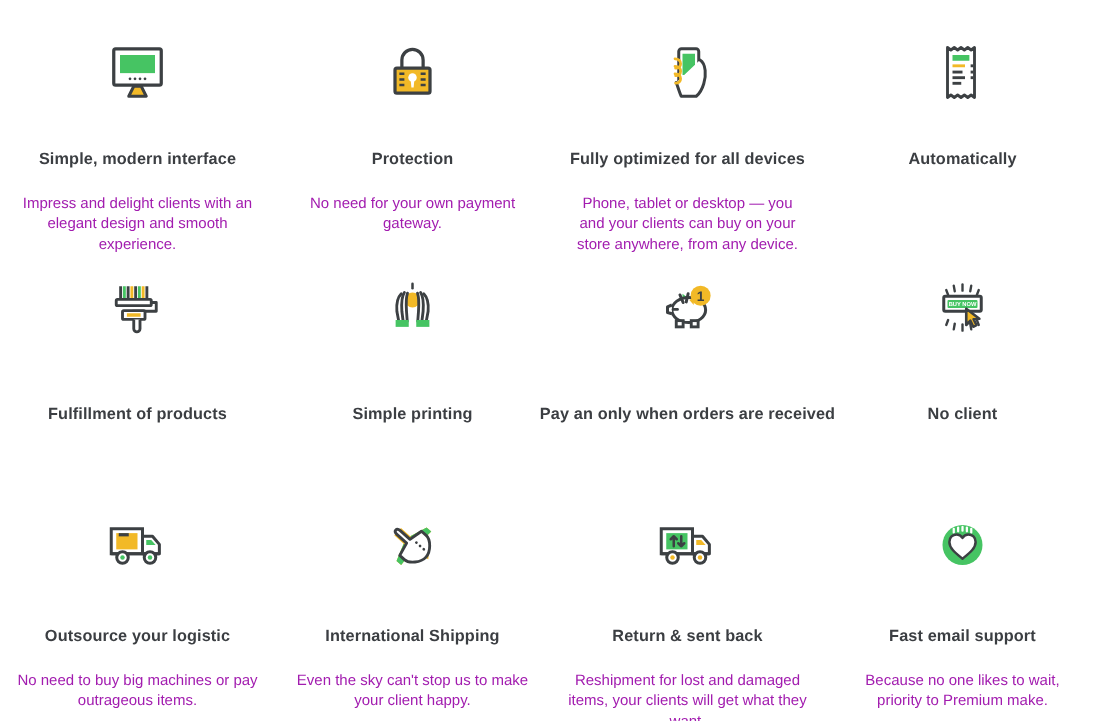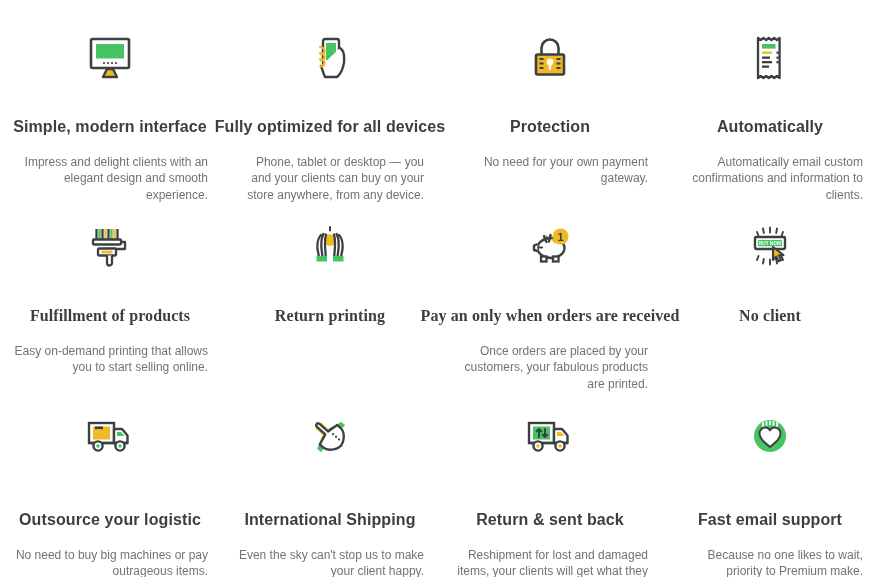--- a/index.html
+++ b/index.html
@@ -38,45 +38,45 @@
     height: 56px;
     display: flex;
     align-items: center;
     justify-content: center;
     margin-bottom: 0;
   }
   .feature-icon svg { display: block; }
 
   .feature-title {
     margin-top: 34px;
-    font-size: 16px;
+    font-size: 13px;
     font-weight: bold;
     color: #3b3e42;
     text-align: center;
     line-height: 14px;
     letter-spacing: 0.1px;
     white-space: nowrap;
   }
 
   .feature-desc {
     margin-top: 20px;
     font-size: 12px;
-    color: #737373;
-    text-align: right;
+    color: #a21caf;
+    text-align: center;
     line-height: 16.3px;
     max-width: 200px;
   }
 
   .cell-c0 .feature-desc { max-width: 196px; }
   .cell-c1 .feature-desc { max-width: 188px; }
   .cell-c2 .feature-desc { max-width: 196px; }
   .cell-c3 .feature-desc { max-width: 186px; }
 
-  .row-1 .feature-title { margin-top: 34px; font-family: Liberation Serif, serif; }
-  .row-2 .feature-title { margin-top: 49px; }
+  .row-1 .feature-title { margin-top: 49px; }
+  .row-2 .feature-title { margin-top: 38px; }
 </style>
 </head>
 <body>
 
 <div class="features-grid">
 
   <div class="feature-cell row-0 cell-c0">
     <div class="feature-icon">
       <svg width="48" height="48" viewBox="0 0 48 48">
         <rect x="5" y="5" width="38" height="29" rx="1.5" fill="#ffffff" stroke="#3c4043" stroke-width="2.6"></rect>
@@ -85,66 +85,65 @@
         <circle cx="22" cy="29" r="1.1" fill="#3c4043"></circle>
         <circle cx="26" cy="29" r="1.1" fill="#3c4043"></circle>
         <circle cx="30" cy="29" r="1.1" fill="#3c4043"></circle>
         <path d="M17 43 L21 35 L27 35 L31 43 Z" fill="#f2b927" stroke="#3c4043" stroke-width="2.4" stroke-linejoin="round"></path>
       </svg>
     </div>
     <div class="feature-title">Simple, modern interface</div>
     <div class="feature-desc">Impress and delight clients with an elegant design and smooth experience.</div>
   </div>
 
+  <div class="feature-cell row-0 cell-c2">
+    <div class="feature-icon">
+      <svg width="48" height="48" viewBox="0 0 48 48">
+        <path d="M15.5 21 L15.5 14 A8.5 8.5 0 0 1 32.5 14 L32.5 21" fill="none" stroke="#3c4043" stroke-width="2.6"></path>
+        <rect x="10" y="20.5" width="28" height="20" rx="1.5" fill="#f2b927" stroke="#3c4043" stroke-width="2.6"></rect>
+        <path d="M13.5 25 h4 M13.5 29.5 h4 M13.5 34 h4 M30.5 25 h4 M30.5 29.5 h4 M30.5 34 h4" stroke="#3c4043" stroke-width="2"></path>
+        <circle cx="24" cy="28" r="3.4" fill="#ffffff"></circle>
+        <path d="M22.4 28.5 L25.6 28.5 L24.9 36 L23.1 36 Z" fill="#ffffff"></path>
+      </svg>
+    </div>
+    <div class="feature-title">Protection</div>
+    <div class="feature-desc">No need for your own payment gateway.</div>
+  </div>
+
   <div class="feature-cell row-0 cell-c1">
     <div class="feature-icon">
       <svg width="48" height="48" viewBox="0 0 48 48">
         <rect x="17" y="5" width="16" height="28" rx="2.2" fill="#ffffff" stroke="#3c4043" stroke-width="2.4"></rect>
         <rect x="20" y="9" width="10" height="17" fill="#46c463"></rect>
         <circle cx="25" cy="29.5" r="1" fill="#3c4043"></circle>
         <path d="M34 14 C39 17 39 27 37 33 C35.5 38 33.5 41 31 43 L19 43 C17.5 40 16.5 36 15 32" fill="#ffffff" stroke="#3c4043" stroke-width="2.4" stroke-linecap="round" stroke-linejoin="round"></path>
         <path d="M14 13 C17 13 18.5 15 18.5 17 C18.5 19 17 20.5 14.5 20.5" fill="none" stroke="#f2b927" stroke-width="2.2" stroke-linecap="round"></path>
         <path d="M14 19 C17 19 18.5 21 18.5 23 C18.5 25 17 26.5 14.5 26.5" fill="none" stroke="#f2b927" stroke-width="2.2" stroke-linecap="round"></path>
         <path d="M14 25 C17 25 18.5 27 18.5 29 C18.5 31 17 32.5 14.5 32.5" fill="none" stroke="#f2b927" stroke-width="2.2" stroke-linecap="round"></path>
       </svg>
     </div>
     <div class="feature-title">Fully optimized for all devices</div>
     <div class="feature-desc">Phone, tablet or desktop — you and your clients can buy on your store anywhere, from any device.</div>
-  </div>
-
-  <div class="feature-cell row-0 cell-c2">
-    <div class="feature-icon">
-      <svg width="48" height="48" viewBox="0 0 48 48">
-        <path d="M15.5 21 L15.5 14 A8.5 8.5 0 0 1 32.5 14 L32.5 21" fill="none" stroke="#3c4043" stroke-width="2.6"></path>
-        <rect x="10" y="20.5" width="28" height="20" rx="1.5" fill="#f2b927" stroke="#3c4043" stroke-width="2.6"></rect>
-        <path d="M13.5 25 h4 M13.5 29.5 h4 M13.5 34 h4 M30.5 25 h4 M30.5 29.5 h4 M30.5 34 h4" stroke="#3c4043" stroke-width="2"></path>
-        <circle cx="24" cy="28" r="3.4" fill="#ffffff"></circle>
-        <path d="M22.4 28.5 L25.6 28.5 L24.9 36 L23.1 36 Z" fill="#ffffff"></path>
-      </svg>
-    </div>
-    <div class="feature-title">Protection</div>
-    <div class="feature-desc">No need for your own payment gateway.</div>
   </div>
 
   <div class="feature-cell row-0 cell-c3">
     <div class="feature-icon">
       <svg width="48" height="48" viewBox="0 0 48 48">
         <path d="M12 4 l2.7 2 l2.7-2 l2.7 2 l2.7-2 l2.7 2 l2.7-2 l2.7 2 l2.7-2 l0 40 l-2.7-2 l-2.7 2 l-2.7-2 l-2.7 2 l-2.7-2 l-2.7 2 l-2.7-2 l-2.7 2 Z" fill="#ffffff" stroke="#3c4043" stroke-width="2.3" stroke-linejoin="round"></path>
         <rect x="16" y="10" width="13.5" height="4.6" fill="#46c463"></rect>
         <rect x="16" y="17.5" width="10" height="2.3" fill="#f2b927"></rect>
         <rect x="16" y="22.5" width="8" height="2.3" fill="#3c4043"></rect>
         <rect x="16" y="27" width="10" height="2.3" fill="#3c4043"></rect>
         <rect x="16" y="31.5" width="7" height="2.3" fill="#3c4043"></rect>
         <rect x="30.5" y="17.5" width="2.3" height="2.3" fill="#3c4043"></rect>
         <rect x="30.5" y="22.5" width="2.3" height="2.3" fill="#3c4043"></rect>
         <rect x="30.5" y="27" width="2.3" height="2.3" fill="#3c4043"></rect>
       </svg>
     </div>
     <div class="feature-title">Automatically</div>
-    <div class="feature-desc">Automatically email custom confirmations and information to clients.</div>
   </div>
 
   <div class="feature-cell row-1 cell-c0">
     <div class="feature-icon">
       <svg width="48" height="48" viewBox="0 0 48 48">
         <g stroke-width="2.3" stroke-linecap="butt">
           <line x1="10.5" y1="6" x2="10.5" y2="17" stroke="#3c4043"></line>
           <line x1="13.5" y1="6" x2="13.5" y2="17" stroke="#46c463"></line>
           <line x1="16.5" y1="6" x2="16.5" y2="17" stroke="#3c4043"></line>
           <line x1="19.5" y1="6" x2="19.5" y2="17" stroke="#f2b927"></line>
@@ -154,59 +153,57 @@
           <line x1="31.5" y1="6" x2="31.5" y2="17" stroke="#3c4043"></line>
         </g>
         <rect x="7" y="16.5" width="28" height="5" rx="1" fill="#ffffff" stroke="#3c4043" stroke-width="2.3"></rect>
         <path d="M35 19 h4 v7 h-19" fill="none" stroke="#3c4043" stroke-width="2.3" stroke-linejoin="round"></path>
         <rect x="12" y="25.5" width="18" height="7" rx="1" fill="#ffffff" stroke="#3c4043" stroke-width="2.3"></rect>
         <rect x="15.5" y="27.6" width="11" height="2.8" fill="#f2b927"></rect>
         <path d="M21 32.5 v7.5 a2.5 2.5 0 0 0 5 0 v-7.5" fill="#ffffff" stroke="#3c4043" stroke-width="2.3" stroke-linejoin="round"></path>
       </svg>
     </div>
     <div class="feature-title">Fulfillment of products</div>
-    <div class="feature-desc">Easy on-demand printing that allows you to start selling online.</div>
   </div>
 
   <div class="feature-cell row-1 cell-c1">
     <div class="feature-icon">
       <svg width="48" height="48" viewBox="0 0 48 48">
         <circle cx="24" cy="17" r="6" fill="#f2b927"></circle>
         <line x1="24" y1="4" x2="24" y2="7.5" stroke="#3c4043" stroke-width="2" stroke-linecap="round"></line>
         <path d="M15 12 C12 15 11 20 11.5 26 L13 34" fill="none" stroke="#3c4043" stroke-width="2.3" stroke-linecap="round"></path>
         <path d="M17.5 11 C15.5 14 15 19 15.5 26 L16.5 34" fill="none" stroke="#3c4043" stroke-width="2.3" stroke-linecap="round"></path>
         <path d="M20 11.5 C18.8 15 18.8 20 19.2 26 L19.8 34" fill="none" stroke="#3c4043" stroke-width="2.3" stroke-linecap="round"></path>
         <path d="M33 12 C36 15 37 20 36.5 26 L35 34" fill="none" stroke="#3c4043" stroke-width="2.3" stroke-linecap="round"></path>
         <path d="M30.5 11 C32.5 14 33 19 32.5 26 L31.5 34" fill="none" stroke="#3c4043" stroke-width="2.3" stroke-linecap="round"></path>
         <path d="M28 11.5 C29.2 15 29.2 20 28.8 26 L28.2 34" fill="none" stroke="#3c4043" stroke-width="2.3" stroke-linecap="round"></path>
         <rect x="10.5" y="33" width="10.5" height="5.5" fill="#46c463"></rect>
         <rect x="27" y="33" width="10.5" height="5.5" fill="#46c463"></rect>
       </svg>
     </div>
-    <div class="feature-title">Return printing</div>
+    <div class="feature-title">Simple printing</div>
   </div>
 
   <div class="feature-cell row-1 cell-c2">
     <div class="feature-icon">
       <svg width="48" height="48" viewBox="0 0 48 48">
         <path d="M20 12 L20 20 L26.5 17 Z" fill="#46c463"></path>
         <ellipse cx="25" cy="25" rx="13.5" ry="10" fill="#ffffff" stroke="#3c4043" stroke-width="2.4"></ellipse>
         <path d="M11.5 21 L8 22.5 L8 27 L11.5 28" fill="#ffffff" stroke="#3c4043" stroke-width="2.4" stroke-linejoin="round"></path>
         <line x1="12.5" y1="24.5" x2="16" y2="24.5" stroke="#3c4043" stroke-width="2.2" stroke-linecap="round"></line>
         <path d="M18 13 L20.5 19" fill="none" stroke="#3c4043" stroke-width="2.4" stroke-linecap="round"></path>
         <path d="M24.5 12 L23 18.5" fill="none" stroke="#3c4043" stroke-width="2.4" stroke-linecap="round"></path>
         <rect x="15" y="33.5" width="5.5" height="5" fill="#ffffff" stroke="#3c4043" stroke-width="2.3"></rect>
         <rect x="27" y="33.5" width="5.5" height="5" fill="#ffffff" stroke="#3c4043" stroke-width="2.3"></rect>
         <path d="M25.5 17 L29 21 L29 15 Z" fill="#f2b927"></path>
         <circle cx="34.5" cy="13.5" r="8" fill="#f2b927"></circle>
         <text x="34.5" y="18.2" text-anchor="middle" font-family="Liberation Sans, sans-serif" font-size="11" font-weight="bold" fill="#3c4043">1</text>
       </svg>
     </div>
     <div class="feature-title">Pay an only when orders are received</div>
-    <div class="feature-desc">Once orders are placed by your customers, your fabulous products are printed.</div>
   </div>
 
   <div class="feature-cell row-1 cell-c3">
     <div class="feature-icon">
       <svg width="52" height="48" viewBox="0 0 52 48">
         <g stroke="#3c4043" stroke-width="1.9" stroke-linecap="round">
           <line x1="13" y1="9" x2="14.5" y2="13"></line>
           <line x1="19" y1="5.5" x2="19.8" y2="10"></line>
           <line x1="26" y1="4.5" x2="26" y2="9.5"></line>
           <line x1="33" y1="5.5" x2="32.2" y2="10"></line>

